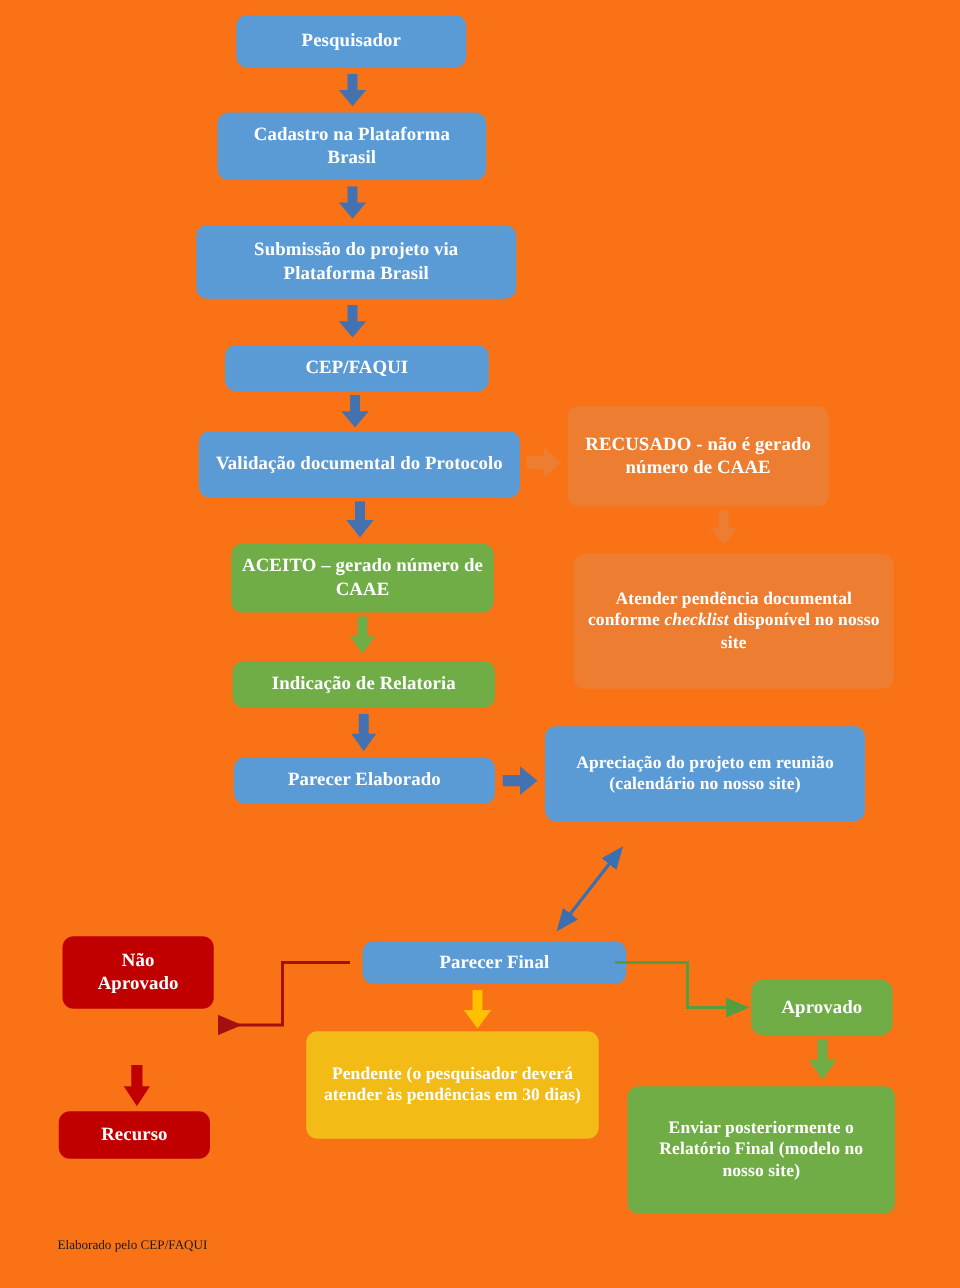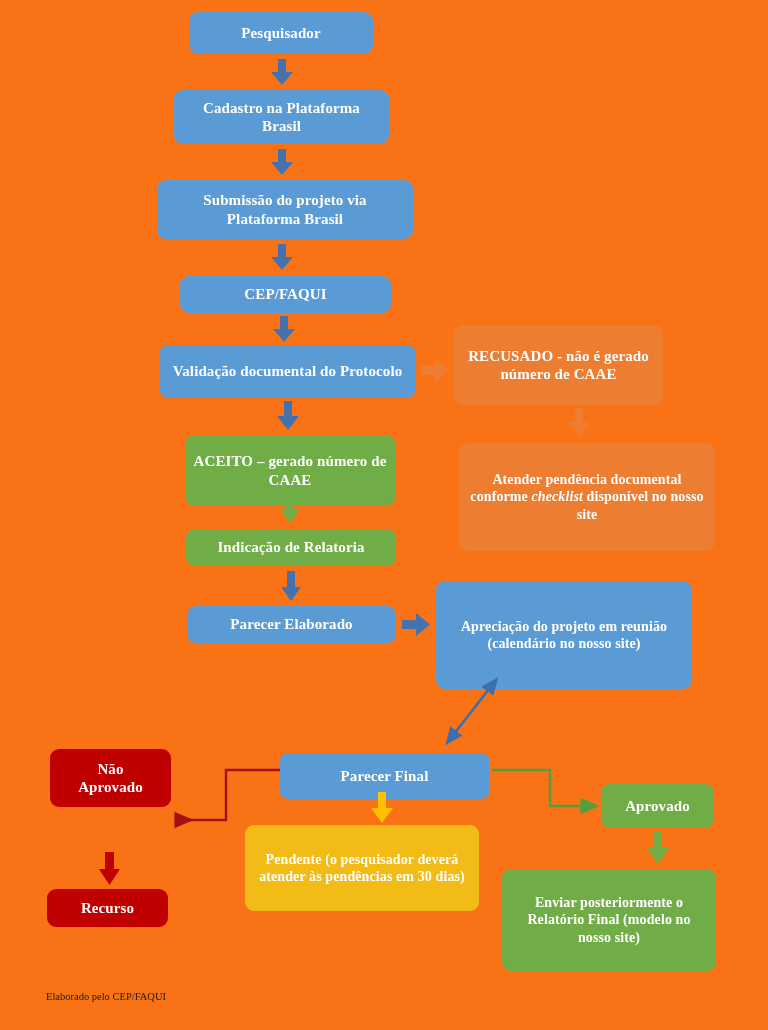--- a/index.html
+++ b/index.html
@@ -83,37 +83,37 @@
   </div>
 
   <div class="node c-orange fs14" style="left:459px; top:443px; width:256px; height:108px;">
     <span>Atender pendência documental conforme <i>checklist</i> disponível no nosso site</span>
   </div>
 
   <div class="node c-orange fs15" style="left:454px; top:325px; width:209px; height:80px;">
     <span>RECUSADO - não é gerado número de CAAE</span>
   </div>
 
-  <div class="node c-green fs15" style="left:185px; top:435px; width:210px; height:71px;">
+  <div class="node c-green fs15" style="left:185px; top:435px; width:210px; height:55px;">
     <span>ACEITO – gerado número de CAAE</span>
   </div>
 
   <div class="node c-green fs15" style="left:186px; top:529px; width:210px; height:37px;">
     <span>Indicação de Relatoria</span>
   </div>
 
   <div class="node c-blue fs15" style="left:187px; top:606px; width:209px; height:37px;">
     <span>Parecer Elaborado</span>
   </div>
 
-  <div class="node c-blue fs14" style="left:436px; top:581px; width:256px; height:108px;">
+  <div class="node c-blue fs14" style="left:436px; top:581px; width:256px; height:76px;">
     <span>Apreciação do projeto em reunião (calendário no nosso site)</span>
   </div>
 
-  <div class="node c-blue fs15" style="left:279px; top:753px; width:211px; height:46px;">
+  <div class="node c-blue fs15" style="left:290px; top:753px; width:211px; height:34px;">
     <span>Parecer Final</span>
   </div>
 
   <div class="node c-red fs15" style="left:50px; top:749px; width:121px; height:58px;">
     <span>Não<br>Aprovado</span>
   </div>
 
   <div class="node c-red fs15" style="left:47px; top:889px; width:121px; height:38px;">
     <span>Recurso</span>
   </div>

